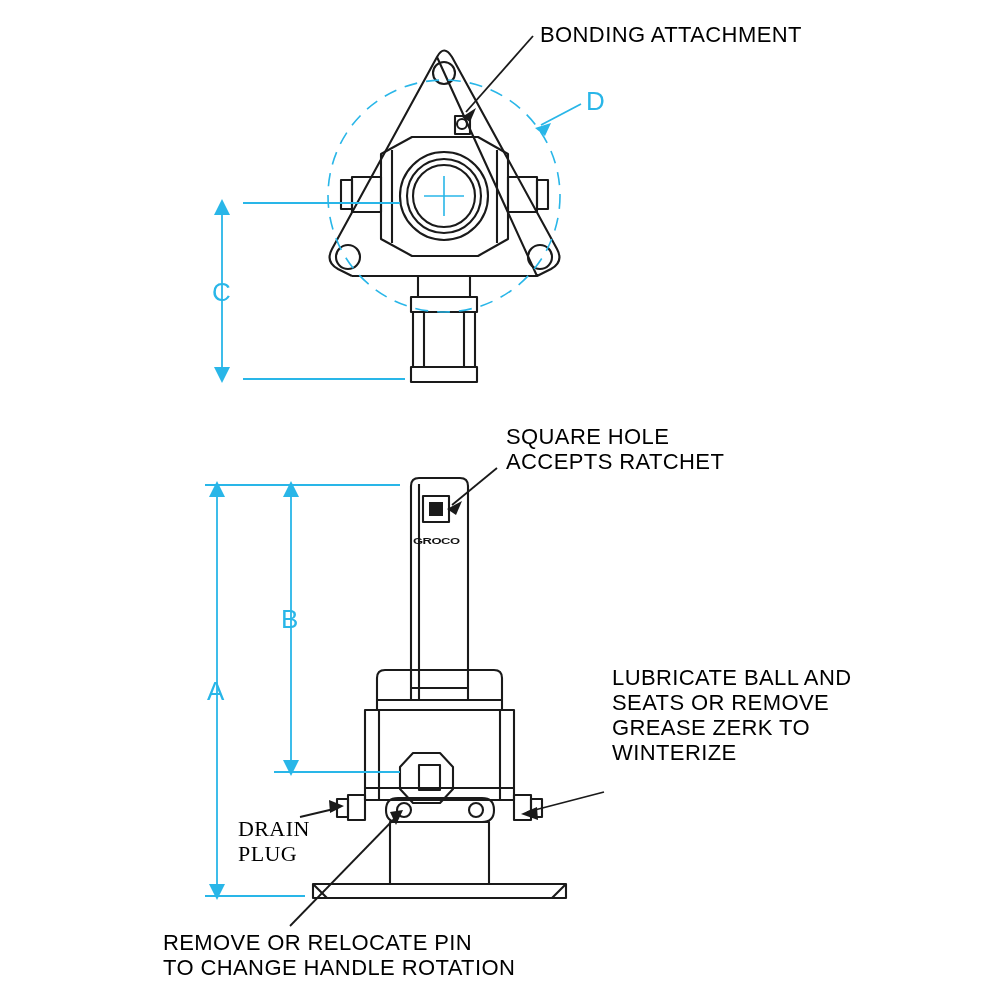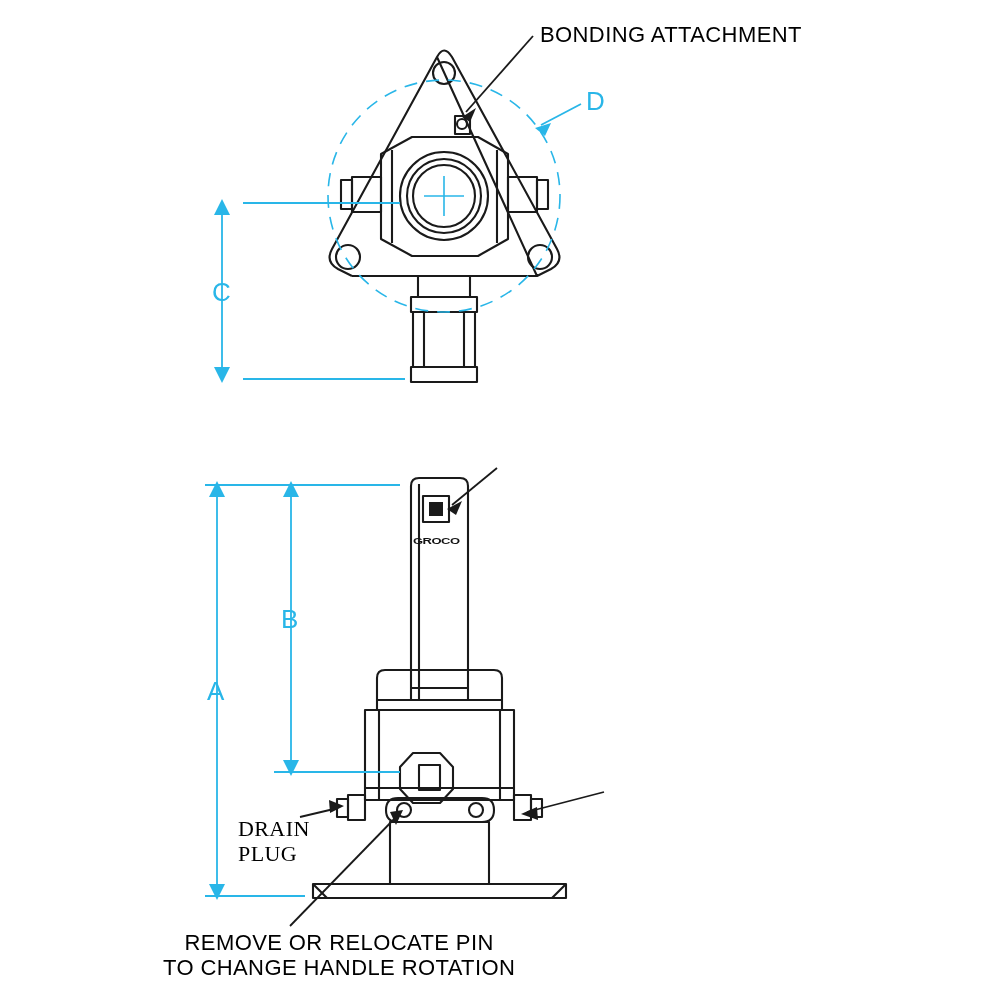--- a/index.html
+++ b/index.html
@@ -184,26 +184,32 @@
     </g>
 
     <g fill="none" stroke="#1a1a1a" stroke-width="1.8">
       <path d="M290,926 L398,815"></path>
       <path d="M403,810 L396,825 L390,812 Z" fill="#1a1a1a" stroke="none"></path>
     </g>
   </svg>
 
   <div class="note" style="left:540px; top:22px;">BONDING ATTACHMENT</div>
 
-
+  <div class="note" style="left:506px; top:424px;">SQUARE HOLE
+ACCEPTS RATCHET</div>
+
+  <div class="note" style="left:612px; top:665px;">LUBRICATE BALL AND
+SEATS OR REMOVE
+GREASE ZERK TO
+WINTERIZE</div>
 
   <div class="note" style="left:238px; top:816px;font-family:Liberation Serif, serif;">DRAIN
 PLUG</div>
 
-  <div class="note" style="left:163px; top:930px;text-align:center;">REMOVE OR RELOCATE PIN
+  <div class="note" style="left:163px; top:930px;">REMOVE OR RELOCATE PIN
 TO CHANGE HANDLE ROTATION</div>
 
   <div class="dimletter" style="left:212px; top:277px;">C</div>
   <div class="dimletter" style="left:586px; top:86px;">D</div>
   <div class="dimletter" style="left:207px; top:676px;">A</div>
   <div class="dimletter" style="left:281px; top:604px;">B</div>
 
   <div class="brand" style="left:413px; top:533px;">GROCO</div>
 
 </div>

